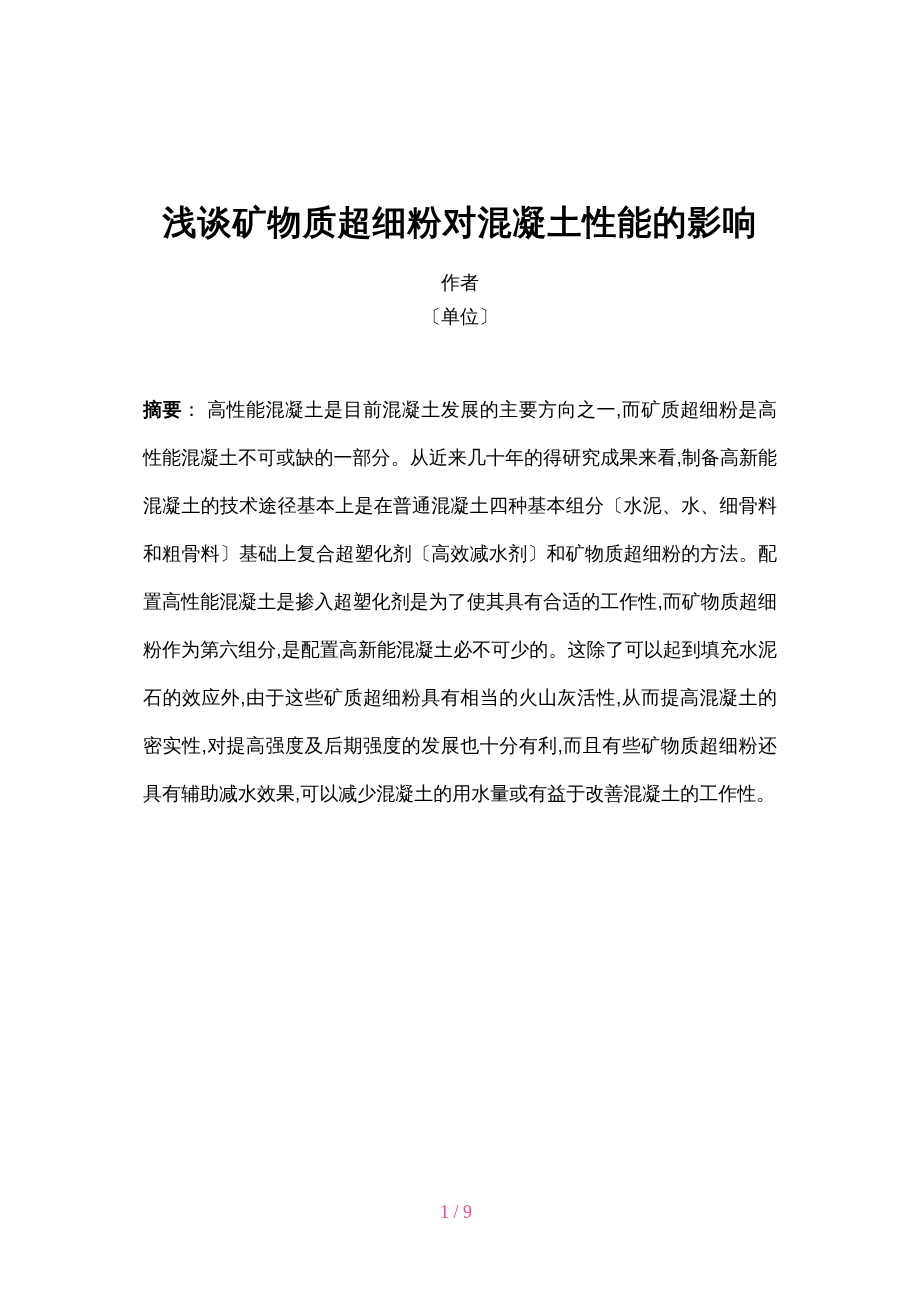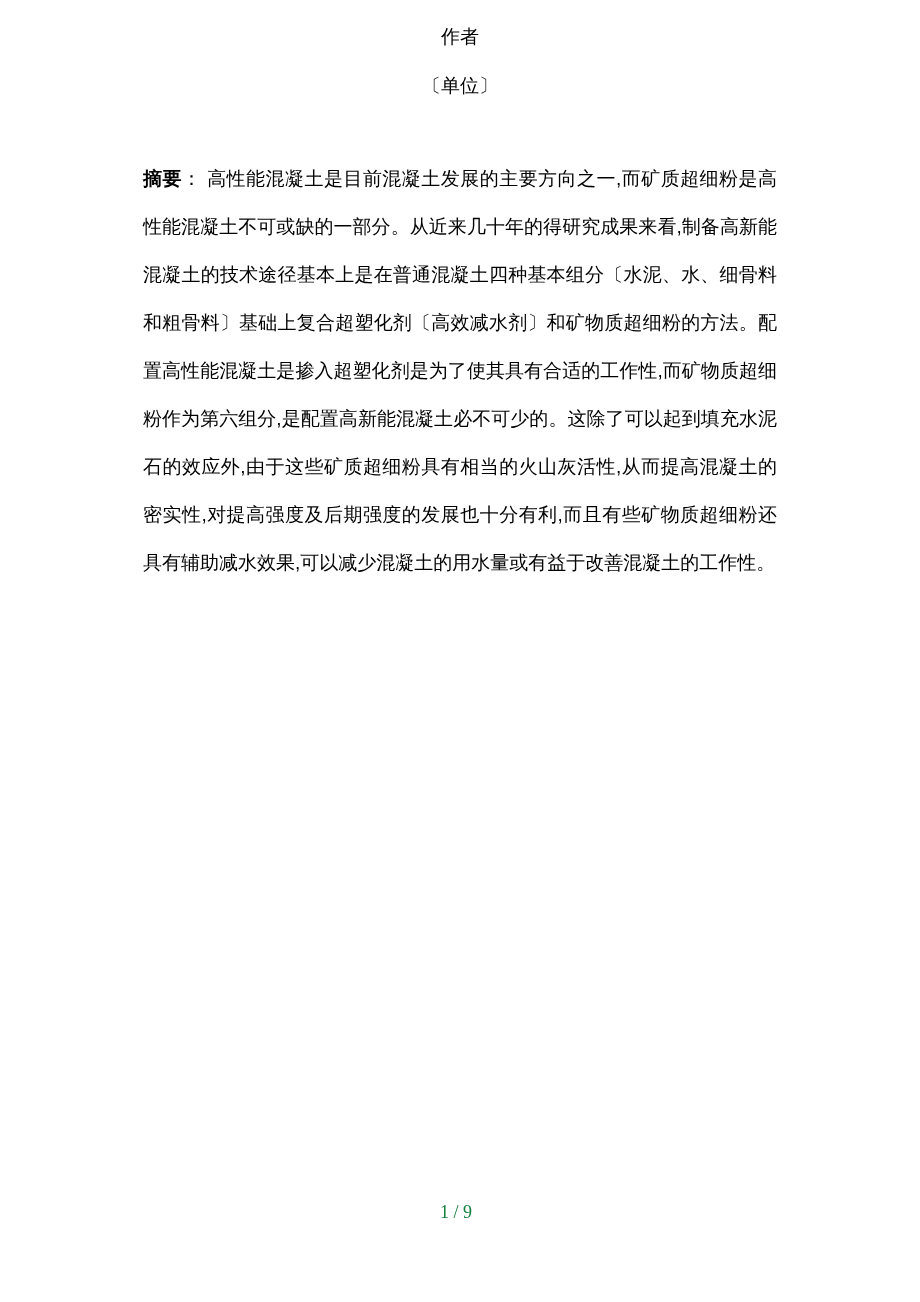--- a/index.html
+++ b/index.html
@@ -22,21 +22,21 @@
     text-align: center;
     letter-spacing: 1px;
   }
   .author {
     margin-top: 27px;
     font-size: 19px;
     line-height: 20px;
     text-align: center;
   }
   .affiliation {
-    margin-top: 29px;
+    margin-top: 14px;
     font-size: 19px;
     line-height: 20px;
     text-align: center;
   }
   .para {
     margin: 8px;
     font-size: 19px;
     line-height: 48px;
     text-align: justify;
   }
@@ -55,28 +55,29 @@
   }
   .footer {
     position: absolute;
     left: 0;
     top: 1200px;
     width: 912px;
     text-align: center;
     font-family: "Liberation Serif", serif;
     font-size: 18px;
     line-height: 24px;
-    color: #15803d;
+    color: #ec4899;
   }
 </style>
 </head>
 <body>
 
 <div class="page">
 
+  <h1 class="doc-title">浅谈矿物质超细粉对混凝土性能的影响</h1>
 
   <div class="author">作者</div>
 
   <div class="affiliation">〔单位〕</div>
 
   <p class="para abstract"><span class="bold">摘要</span><span>： </span><span>高性能混凝土是目前混凝土发展的主要方向之一,而矿质超细粉是高性能混凝土不可或缺的一部分。从近来几十年的得研究成果来看,制备高新能混凝土的技术途径基本上是在普通混凝土四种基本组分〔水泥、水、细骨料和粗骨料〕基础上复合超塑化剂〔高效减水剂〕和矿物质超细粉的方法。配置高性能混凝土是掺入超塑化剂是为了使其具有合适的工作性,而矿物质超细粉作为第六组分,是配置高新能混凝土必不可少的。这除了可以起到填充水泥石的效应外,由于这些矿质超细粉具有相当的火山灰活性,从而提高混凝土的密实性,对提高强度及后期强度的发展也十分有利,而且有些矿物质超细粉还具有辅助减水效果,可以减少混凝土的用水量或有益于改善混凝土的工作性。</span></p>
 
 
 
 

